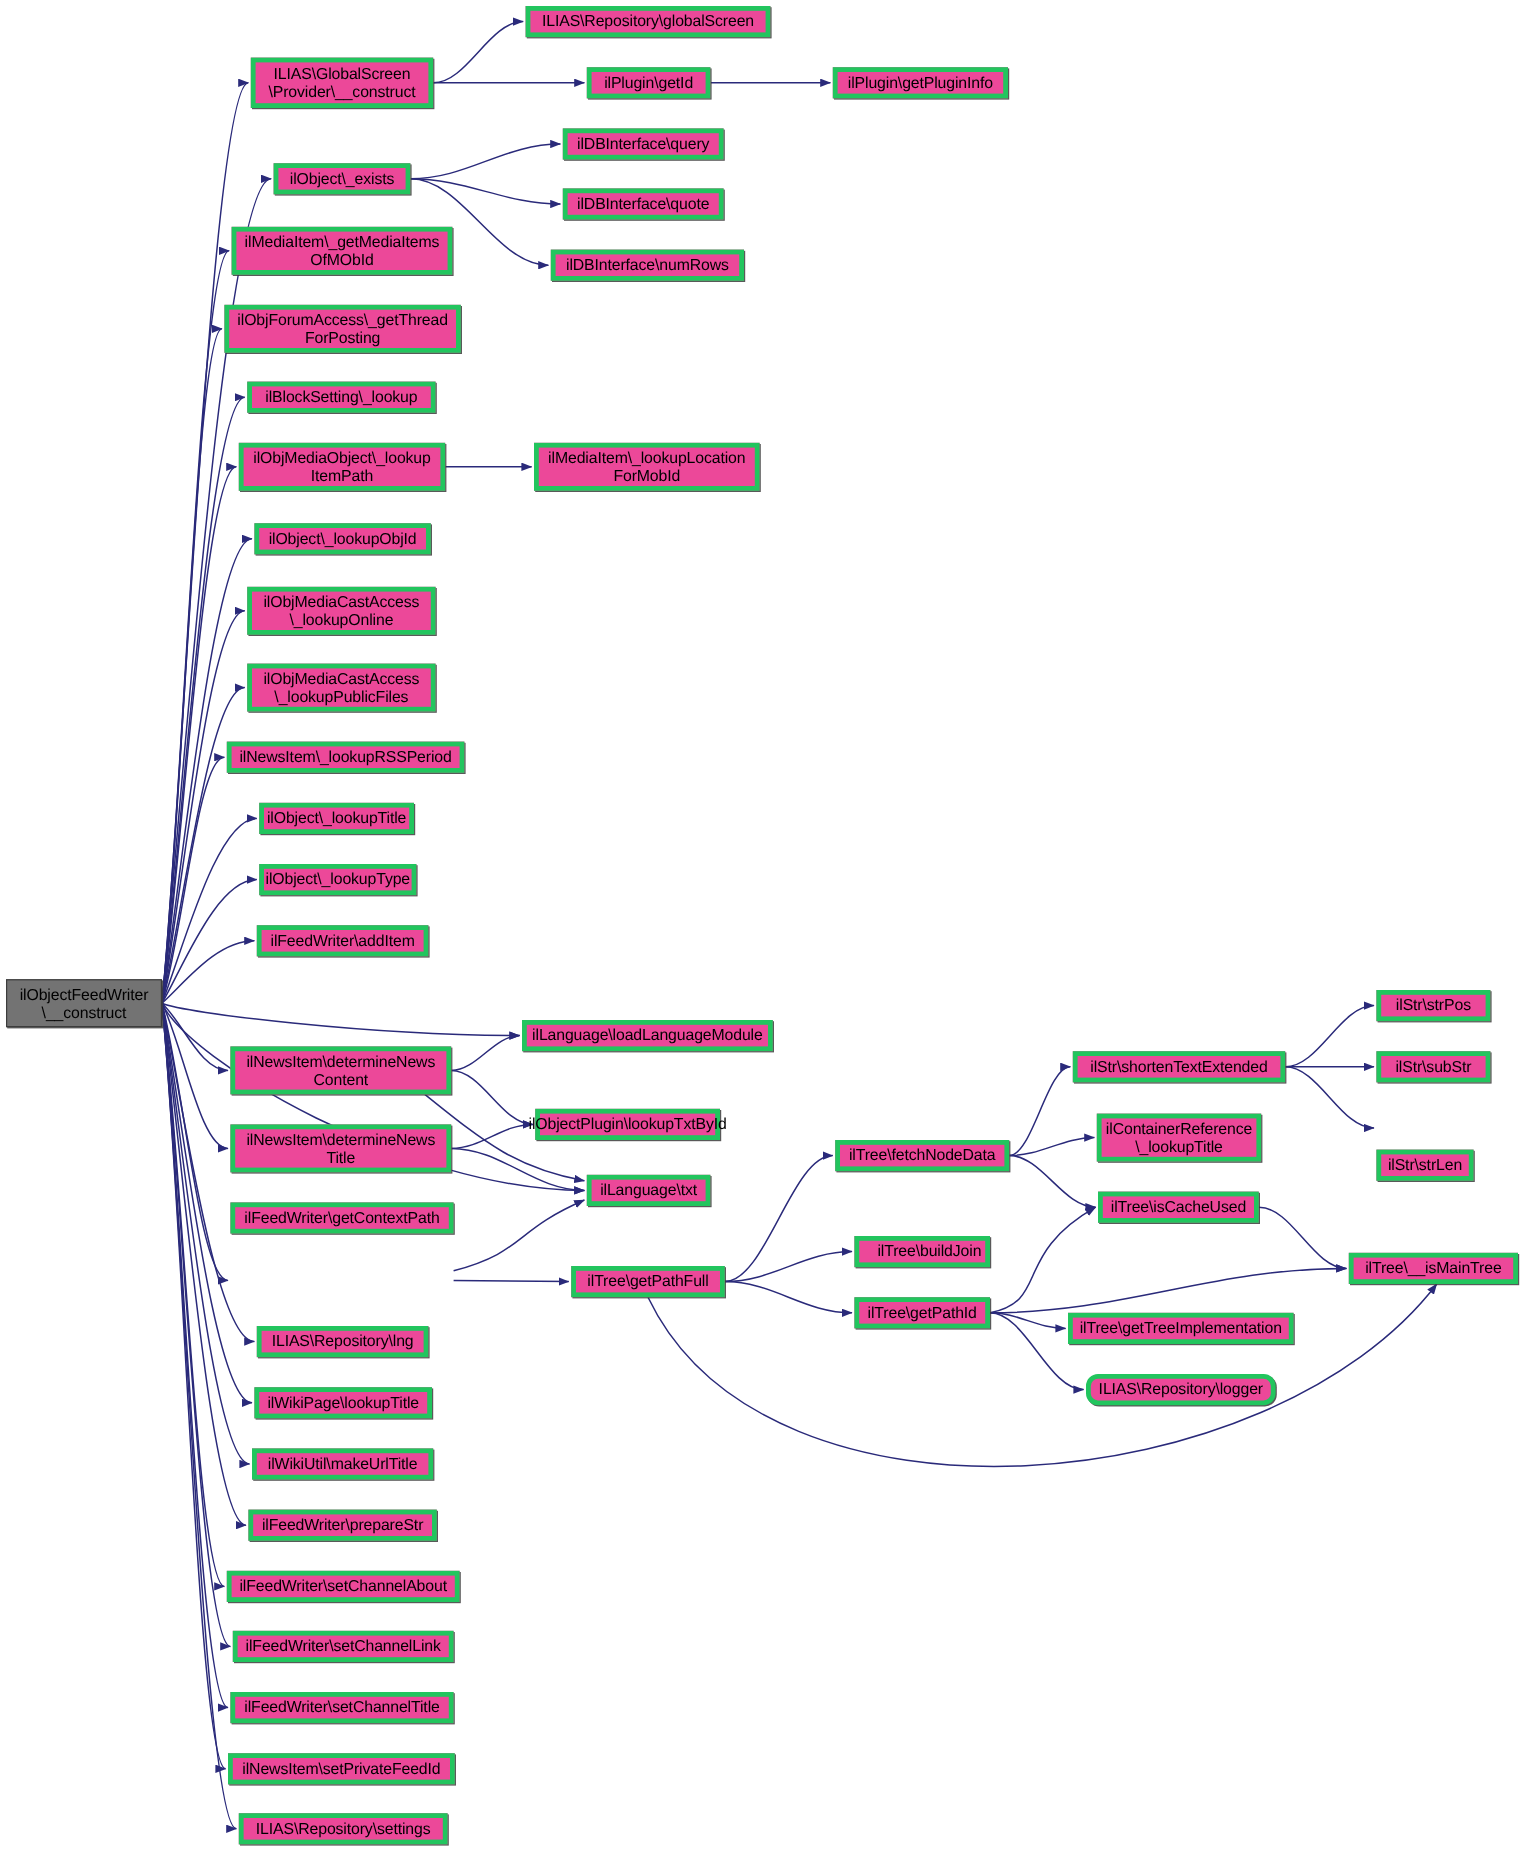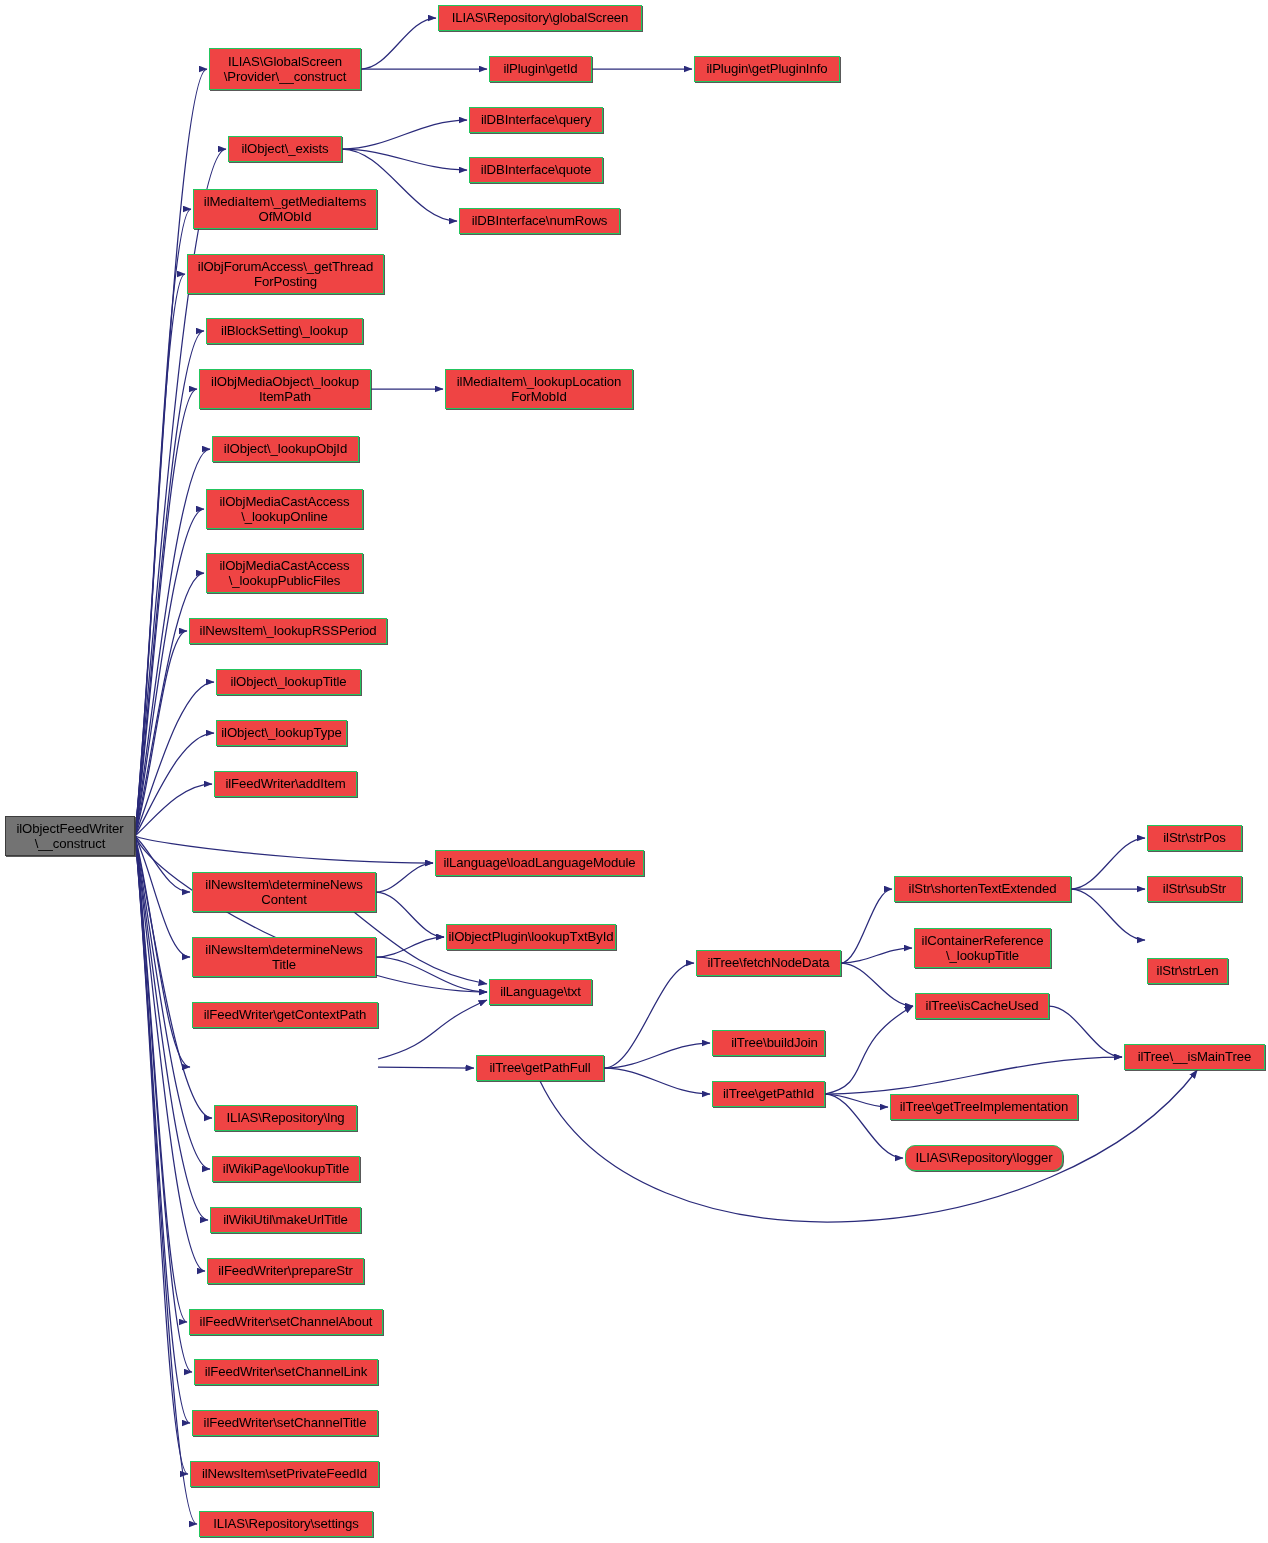--- a/index.html
+++ b/index.html
@@ -13,22 +13,22 @@
   }
   svg#edges{
     position:absolute;
     left:0; top:0;
     width:1268px; height:1543px;
     pointer-events:none;
   }
   .node{
     position:absolute;
     box-sizing:border-box;
-    border:1px solid #22c55e;
-    background:#ef4444;
+    border:4px solid #22c55e;
+    background:#ec4899;
     color:#000000;
     font-size:13.2px;
     line-height:15.5px;
     display:flex;
     align-items:center;
     justify-content:center;
     text-align:center;
     white-space:pre-line;
     letter-spacing:-0.1px;
     box-shadow:1px 1px 0 rgba(60,60,60,0.85);
@@ -125,29 +125,29 @@
       <div class="node" style="left: 199px; top: 369px; width: 172px; height: 40px;">ilObjMediaObject\_lookup
 ItemPath</div>
       <div class="node" style="left: 445px; top: 369px; width: 188px; height: 40px;">ilMediaItem\_lookupLocation
 ForMobId</div>
       <div class="node" style="left: 212px; top: 436px; width: 147px; height: 26px;">ilObject\_lookupObjId</div>
       <div class="node" style="left: 206px; top: 489px; width: 157px; height: 40px;">ilObjMediaCastAccess
 \_lookupOnline</div>
       <div class="node" style="left: 206px; top: 553px; width: 157px; height: 40px;">ilObjMediaCastAccess
 \_lookupPublicFiles</div>
       <div class="node" style="left: 189px; top: 618px; width: 198px; height: 26px;">ilNewsItem\_lookupRSSPeriod</div>
-      <div class="node" style="left: 216px; top: 669px; width: 145px; height: 26px;">ilObject\_lookupTitle</div>
+      <div class="node" style="left: 216px; top: 669px; width: 129px; height: 26px;">ilObject\_lookupTitle</div>
       <div class="node" style="left: 216px; top: 720px; width: 131px; height: 26px;">ilObject\_lookupType</div>
       <div class="node" style="left: 214px; top: 771px; width: 143px; height: 26px;">ilFeedWriter\addItem</div>
       <div class="node root" style="left: 5px; top: 816px; width: 130px; height: 40px;">ilObjectFeedWriter
 \__construct</div>
       <div class="node" style="left: 435px; top: 850px; width: 209px; height: 26px;">ilLanguage\loadLanguageModule</div>
       <div class="node" style="left: 192px; top: 872px; width: 184px; height: 40px;">ilNewsItem\determineNews
 Content</div>
-      <div class="node" style="left: 446px; top: 924px; width: 170px; height: 26px;">ilObjectPlugin\lookupTxtById</div>
+      <div class="node" style="left: 446px; top: 924px; width: 154px; height: 26px;">ilObjectPlugin\lookupTxtById</div>
       <div class="node" style="left: 192px; top: 937px; width: 184px; height: 40px;">ilNewsItem\determineNews
 Title</div>
       <div class="node" style="left: 489px; top: 979px; width: 103px; height: 26px;">ilLanguage\txt</div>
       <div class="node" style="left: 192px; top: 1002px; width: 186px; height: 26px;">ilFeedWriter\getContextPath</div>
       <div class="node" style="left: 476px; top: 1055px; width: 128px; height: 26px;">ilTree\getPathFull</div>
       <div class="node" style="left: 696px; top: 950px; width: 145px; height: 26px;">ilTree\fetchNodeData</div>
       <div class="node" style="left: 712px; top: 1030px; width: 113px; height: 26px; padding-left: 12px;">ilTree\buildJoin</div>
       <div class="node" style="left: 712px; top: 1081px; width: 113px; height: 26px;">ilTree\getPathId</div>
       <div class="node" style="left: 894px; top: 876px; width: 177px; height: 26px;">ilStr\shortenTextExtended</div>
       <div class="node" style="left: 914px; top: 928px; width: 137px; height: 40px;">ilContainerReference

